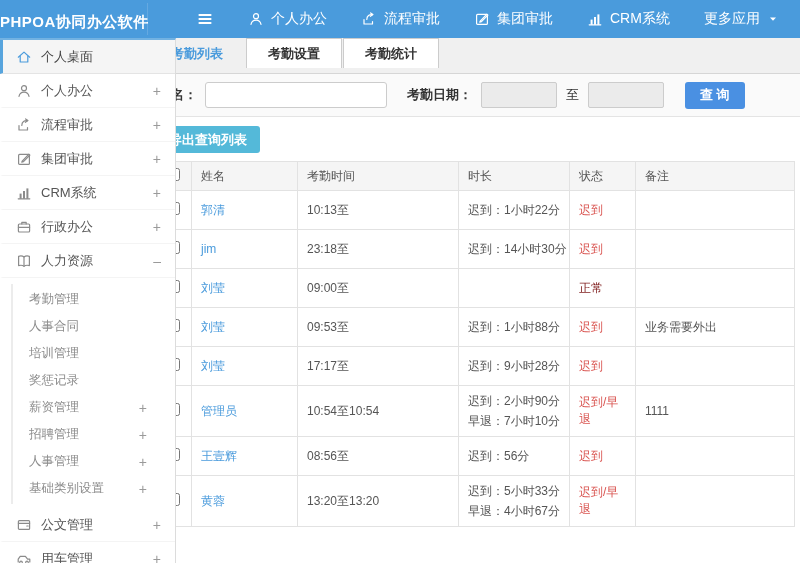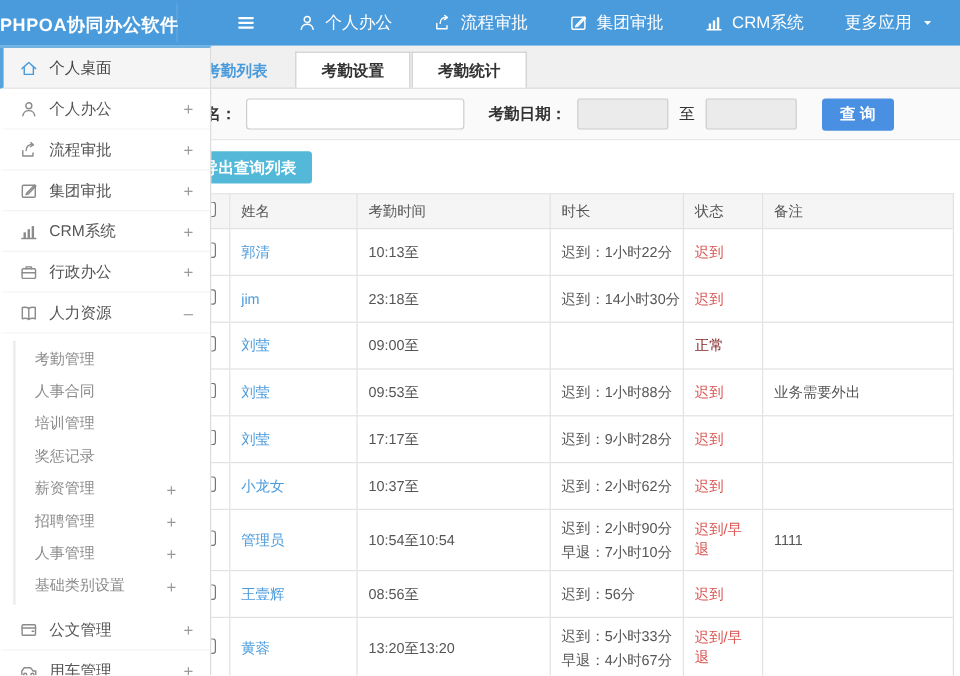--- a/index.html
+++ b/index.html
@@ -52,21 +52,21 @@
   .submenu { margin:6px 0 4px 11px; border-left:2px solid #ececec; padding:2px 0; }
   .sub-item {
     height:27px; display:flex; align-items:center;
     padding:0 28px 0 16px; font-size:12.5px; color:#8c8c8c; cursor:pointer;
   }
 
   
   .main { position:absolute; top:38px; left:148px; right:0; bottom:0; background:#fff; }
   .tabbar {
     height:36px; background:#f0f0f0; border-bottom:1px solid #d6d6d6;
-    display:flex; align-items:flex-end; padding-left:1px;
+    display:flex; align-items:flex-start; padding-left:1px;
   }
   .tab {
     height:30px; line-height:29px; padding:0 21px; margin-right:1px;
     font-size:13px; font-weight:bold; color:#333; cursor:pointer;
     background:#fff; border:1px solid #ccc; border-bottom:none;
   }
   .tab.active { background:transparent; border-color:transparent; color:var(--accent,#4a9bdc); }
 
   .filterbar {
     height:43px; background:#fafafa; border-bottom:1px solid #e4e4e4;
@@ -381,30 +381,20 @@
               <td><a class="name-link">刘莹</a></td>
               <td>17:17至</td>
               <td>
                 <div class="dur-line">迟到：9小时28分</div>
               </td>
               <td><span class="status-late">迟到</span></td>
               <td></td>
             </tr>
             <tr>
               <td class="col-check"><input type="checkbox" style=""></td>
-              <td><a class="name-link">小龙女</a></td>
-              <td>10:37至</td>
-              <td>
-                <div class="dur-line">迟到：2小时62分</div>
-              </td>
-              <td><span class="status-late">迟到</span></td>
-              <td></td>
-            </tr>
-            <tr>
-              <td class="col-check"><input type="checkbox" style=""></td>
               <td><a class="name-link">管理员</a></td>
               <td>10:54至10:54</td>
               <td>
                 <div class="dur-line">迟到：2小时90分</div>
                 <div class="dur-line">早退：7小时10分</div>
               </td>
               <td><span class="status-late">迟到/早退</span></td>
               <td>1111</td>
             </tr>
             <tr>

